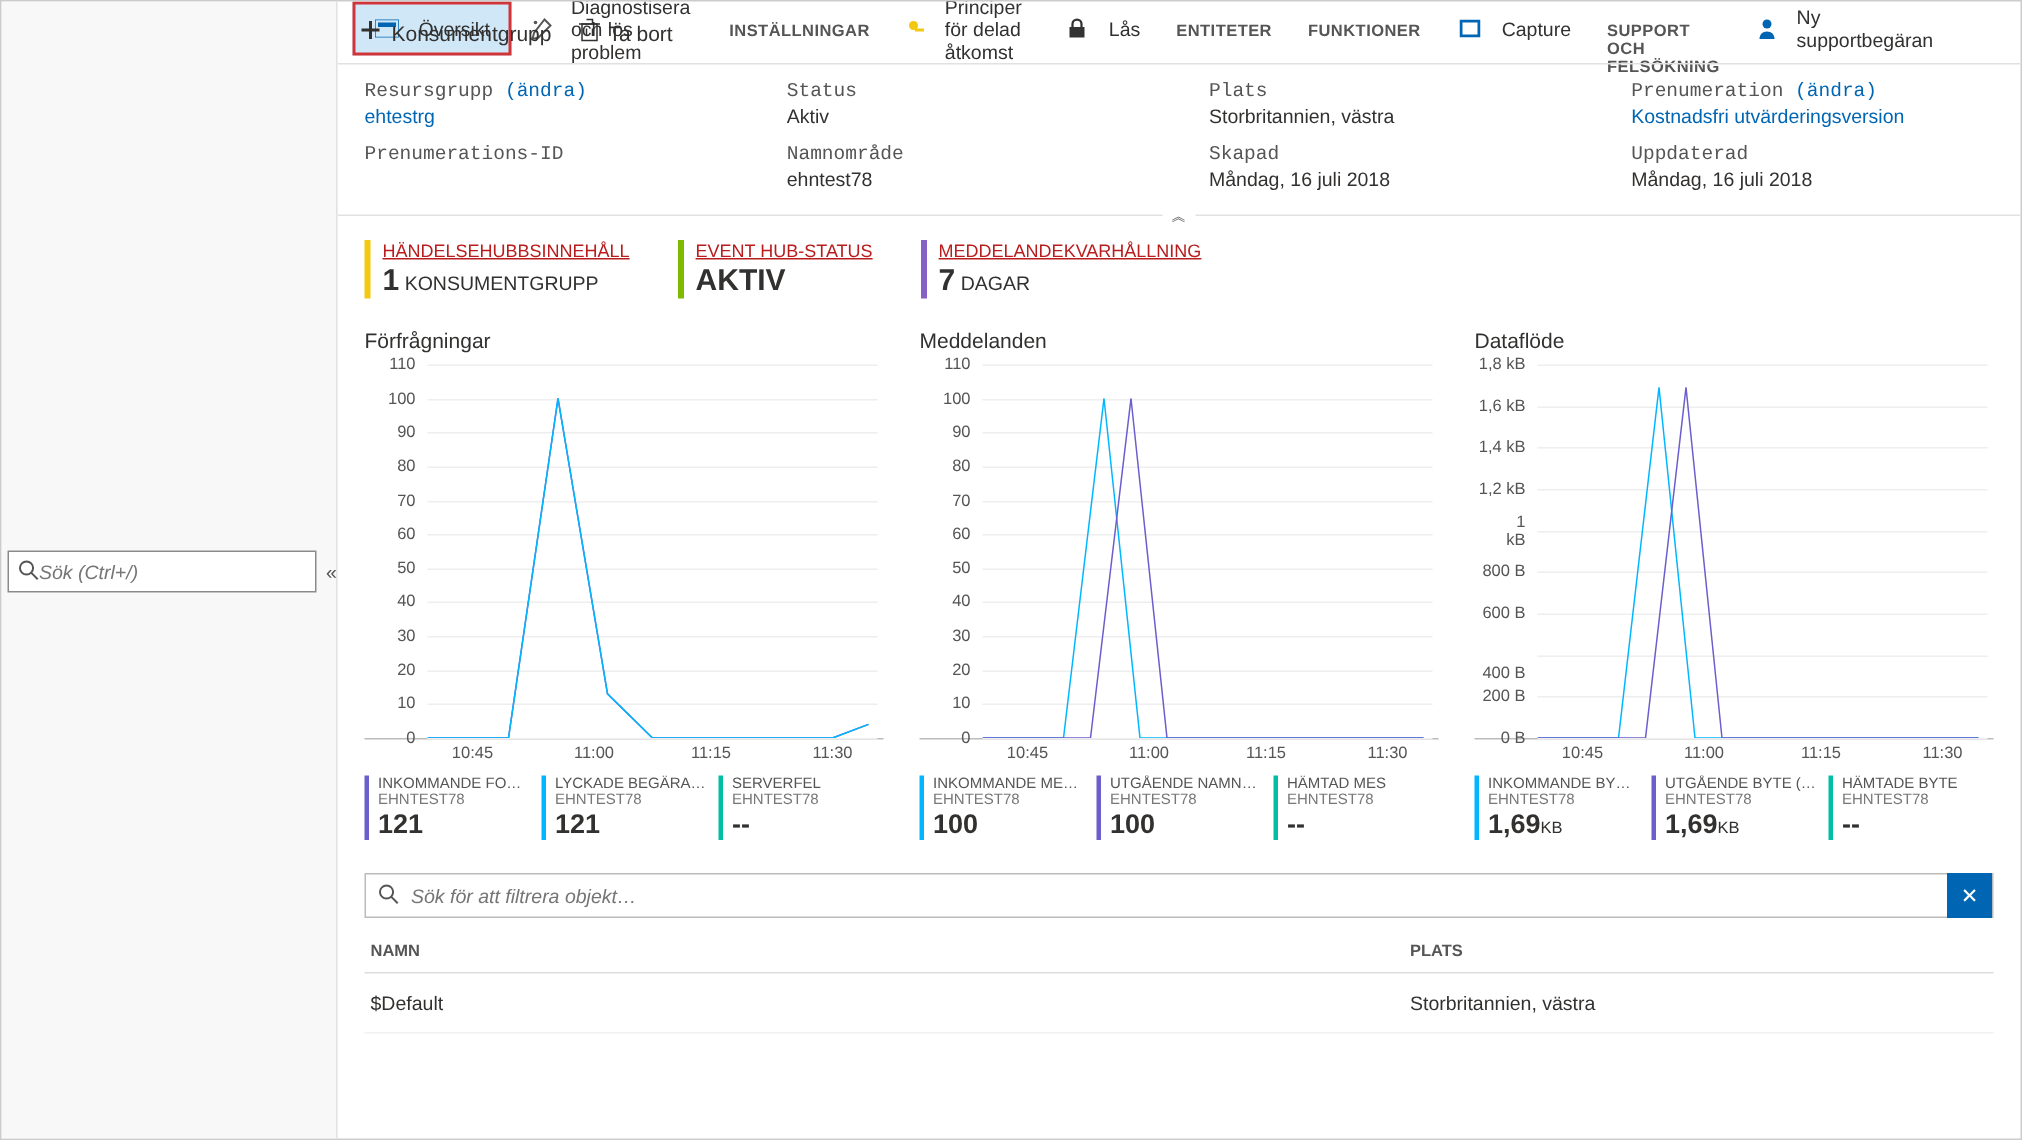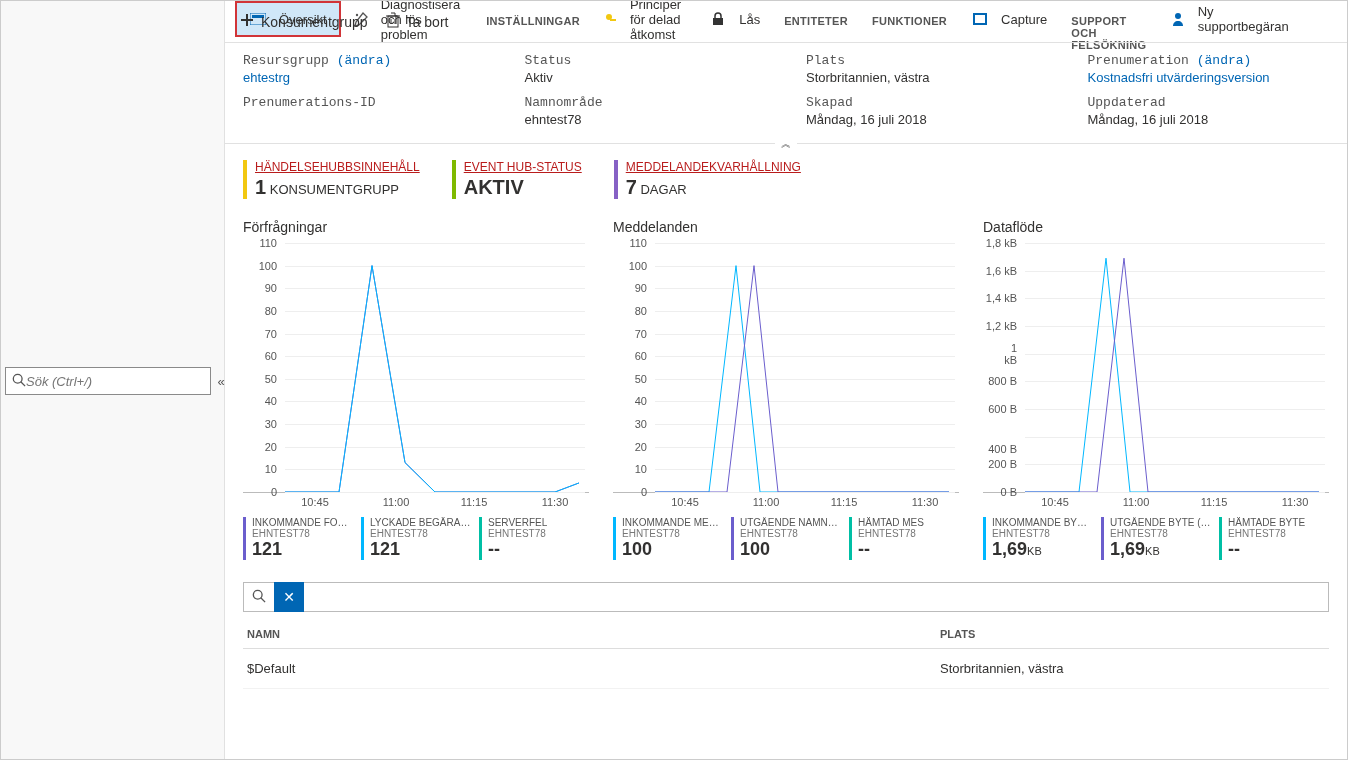--- a/index.html
+++ b/index.html
@@ -378,20 +378,21 @@
           </div>
         </div>
       </div>
     </div>
 
   <div class="filter-row">
     <span class="icon"><svg width="14" height="14" viewBox="0 0 16 16">
           <circle cx="6.5" cy="6.5" r="5" fill="none" stroke="#555" stroke-width="1.5"></circle>
           <line x1="10" y1="10" x2="15" y2="15" stroke="#555" stroke-width="1.5"></line>
         </svg></span>
+    <input placeholder="Sök för att filtrera objekt…" style="">
     <span class="clear">✕</span>
   </div>
 
   <div class="table">
     <div class="table-head">
       <div class="col-name">NAMN</div>
       <div class="col-loc">PLATS</div>
     </div>
     <div id="tbody">
         <div class="table-row">

